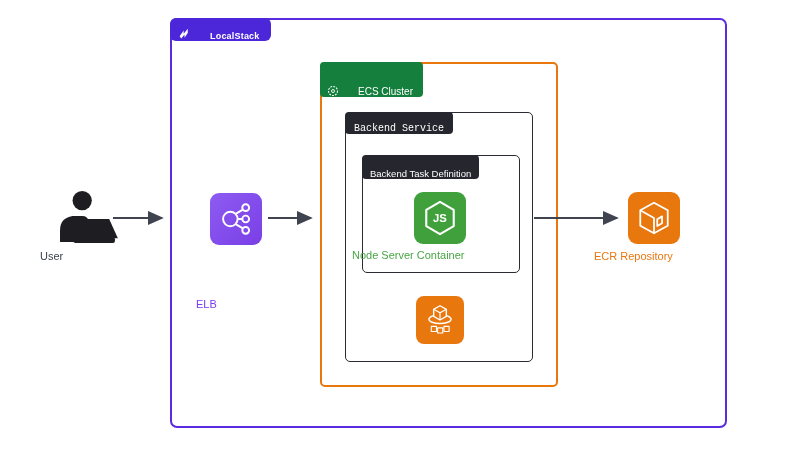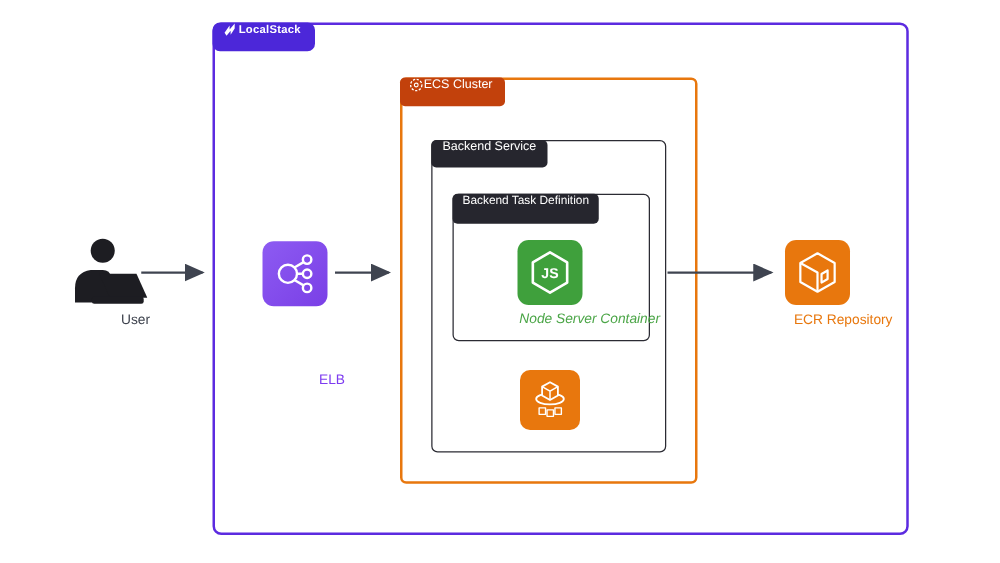--- a/index.html
+++ b/index.html
@@ -12,46 +12,46 @@
   .box-localstack { left: 170px; top: 18px; width: 557px; height: 410px;
     border: 2px solid #5c2be0; border-radius: 7px; }
   .box-ecs-cluster { left: 320px; top: 62px; width: 238px; height: 325px;
     border: 2px solid #e8770d; border-radius: 5px; }
   .box-backend-service { left: 345px; top: 112px; width: 188px; height: 250px;
     border: 1.6px solid #2b2b33; border-radius: 5px; background: #ffffff; }
   .box-task-def { left: 362px; top: 155px; width: 158px; height: 118px;
     border: 1.6px solid #2b2b33; border-radius: 5px; background: #ffffff; }
 
   
-  .tab { position: absolute; display: flex; align-items: flex-start; gap: 0;
+  .tab { position: absolute; display: flex; align-items: flex-end; gap: 19px;
     color: #ffffff; font-weight: 700; white-space: nowrap; }
   .tab-localstack { left: 170px; top: 18px; height: 23px; padding: 0 11px 0 8px;
     background: #4c27d9; border-radius: 6px 6px 6px 6px; font-size: 9px;
     letter-spacing: 0.2px; }
-  .tab-ecs { left: 320px; top: 62px; height: 23px; padding: 0 10px 0 7px;
-    background: #c2410c; border-radius: 4px; font-size: 10px; font-weight: 400; }
+  .tab-ecs { left: 320px; top: 62px; height: 35px; padding: 0 10px 0 7px;
+    background: #15803d; border-radius: 4px; font-size: 10px; font-weight: 400; }
   .tab-dark { background: #26262e; border-radius: 4px; font-weight: 400; }
   .tab-backend-service { left: 345px; top: 112px; height: 22px; padding: 0 9px;
-    font-size: 10px; }
+    font-size: 10px; font-family: Liberation Mono, monospace; }
   .tab-task-def { left: 362px; top: 155px; height: 24px; padding: 0 8px;
     font-size: 9.5px; }
 
   
   .icon-card { position: absolute; border-radius: 9px; display: flex;
     align-items: center; justify-content: center; }
   .icon-nodejs { left: 414px; top: 192px; width: 52px; height: 52px; background: #3fa03c; }
   .icon-ecs { left: 416px; top: 296px; width: 48px; height: 48px; background: #e8770d; border-radius: 8px; }
   .icon-elb { left: 210px; top: 193px; width: 52px; height: 52px;
     background: linear-gradient(135deg, #8d5bf2 0%, #7a3fe6 100%); }
   .icon-ecr { left: 628px; top: 192px; width: 52px; height: 52px; background: #e8770d; }
   .icon-user { position: absolute; left: 56px; top: 190px; width: 62px; height: 54px; }
 
   
-  .node-label { position: absolute; text-align: right; font-size: 11px; }
-  .label-node-container { left: 352px; top: 249px; width: 176px; color: #4aa546; font-style: italic; }
+  .node-label { position: absolute; text-align: left; font-size: 11px; }
+  .label-node-container { left: 352px; top: 249px; width: 176px; color: #4aa546; }
   .label-elb { left: 196px; top: 250px; width: 80px; color: #7d3bf0; margin-top: 48px; }
   .label-ecr { left: 594px; top: 250px; width: 120px; color: #e8770d; }
   .label-user { left: 40px; top: 250px; width: 80px; color: #3c414c; }
 
   .arrows { position: absolute; left: 0; top: 0; pointer-events: none; }
 </style>
 </head>
 <body>
 
 <div class="canvas">

